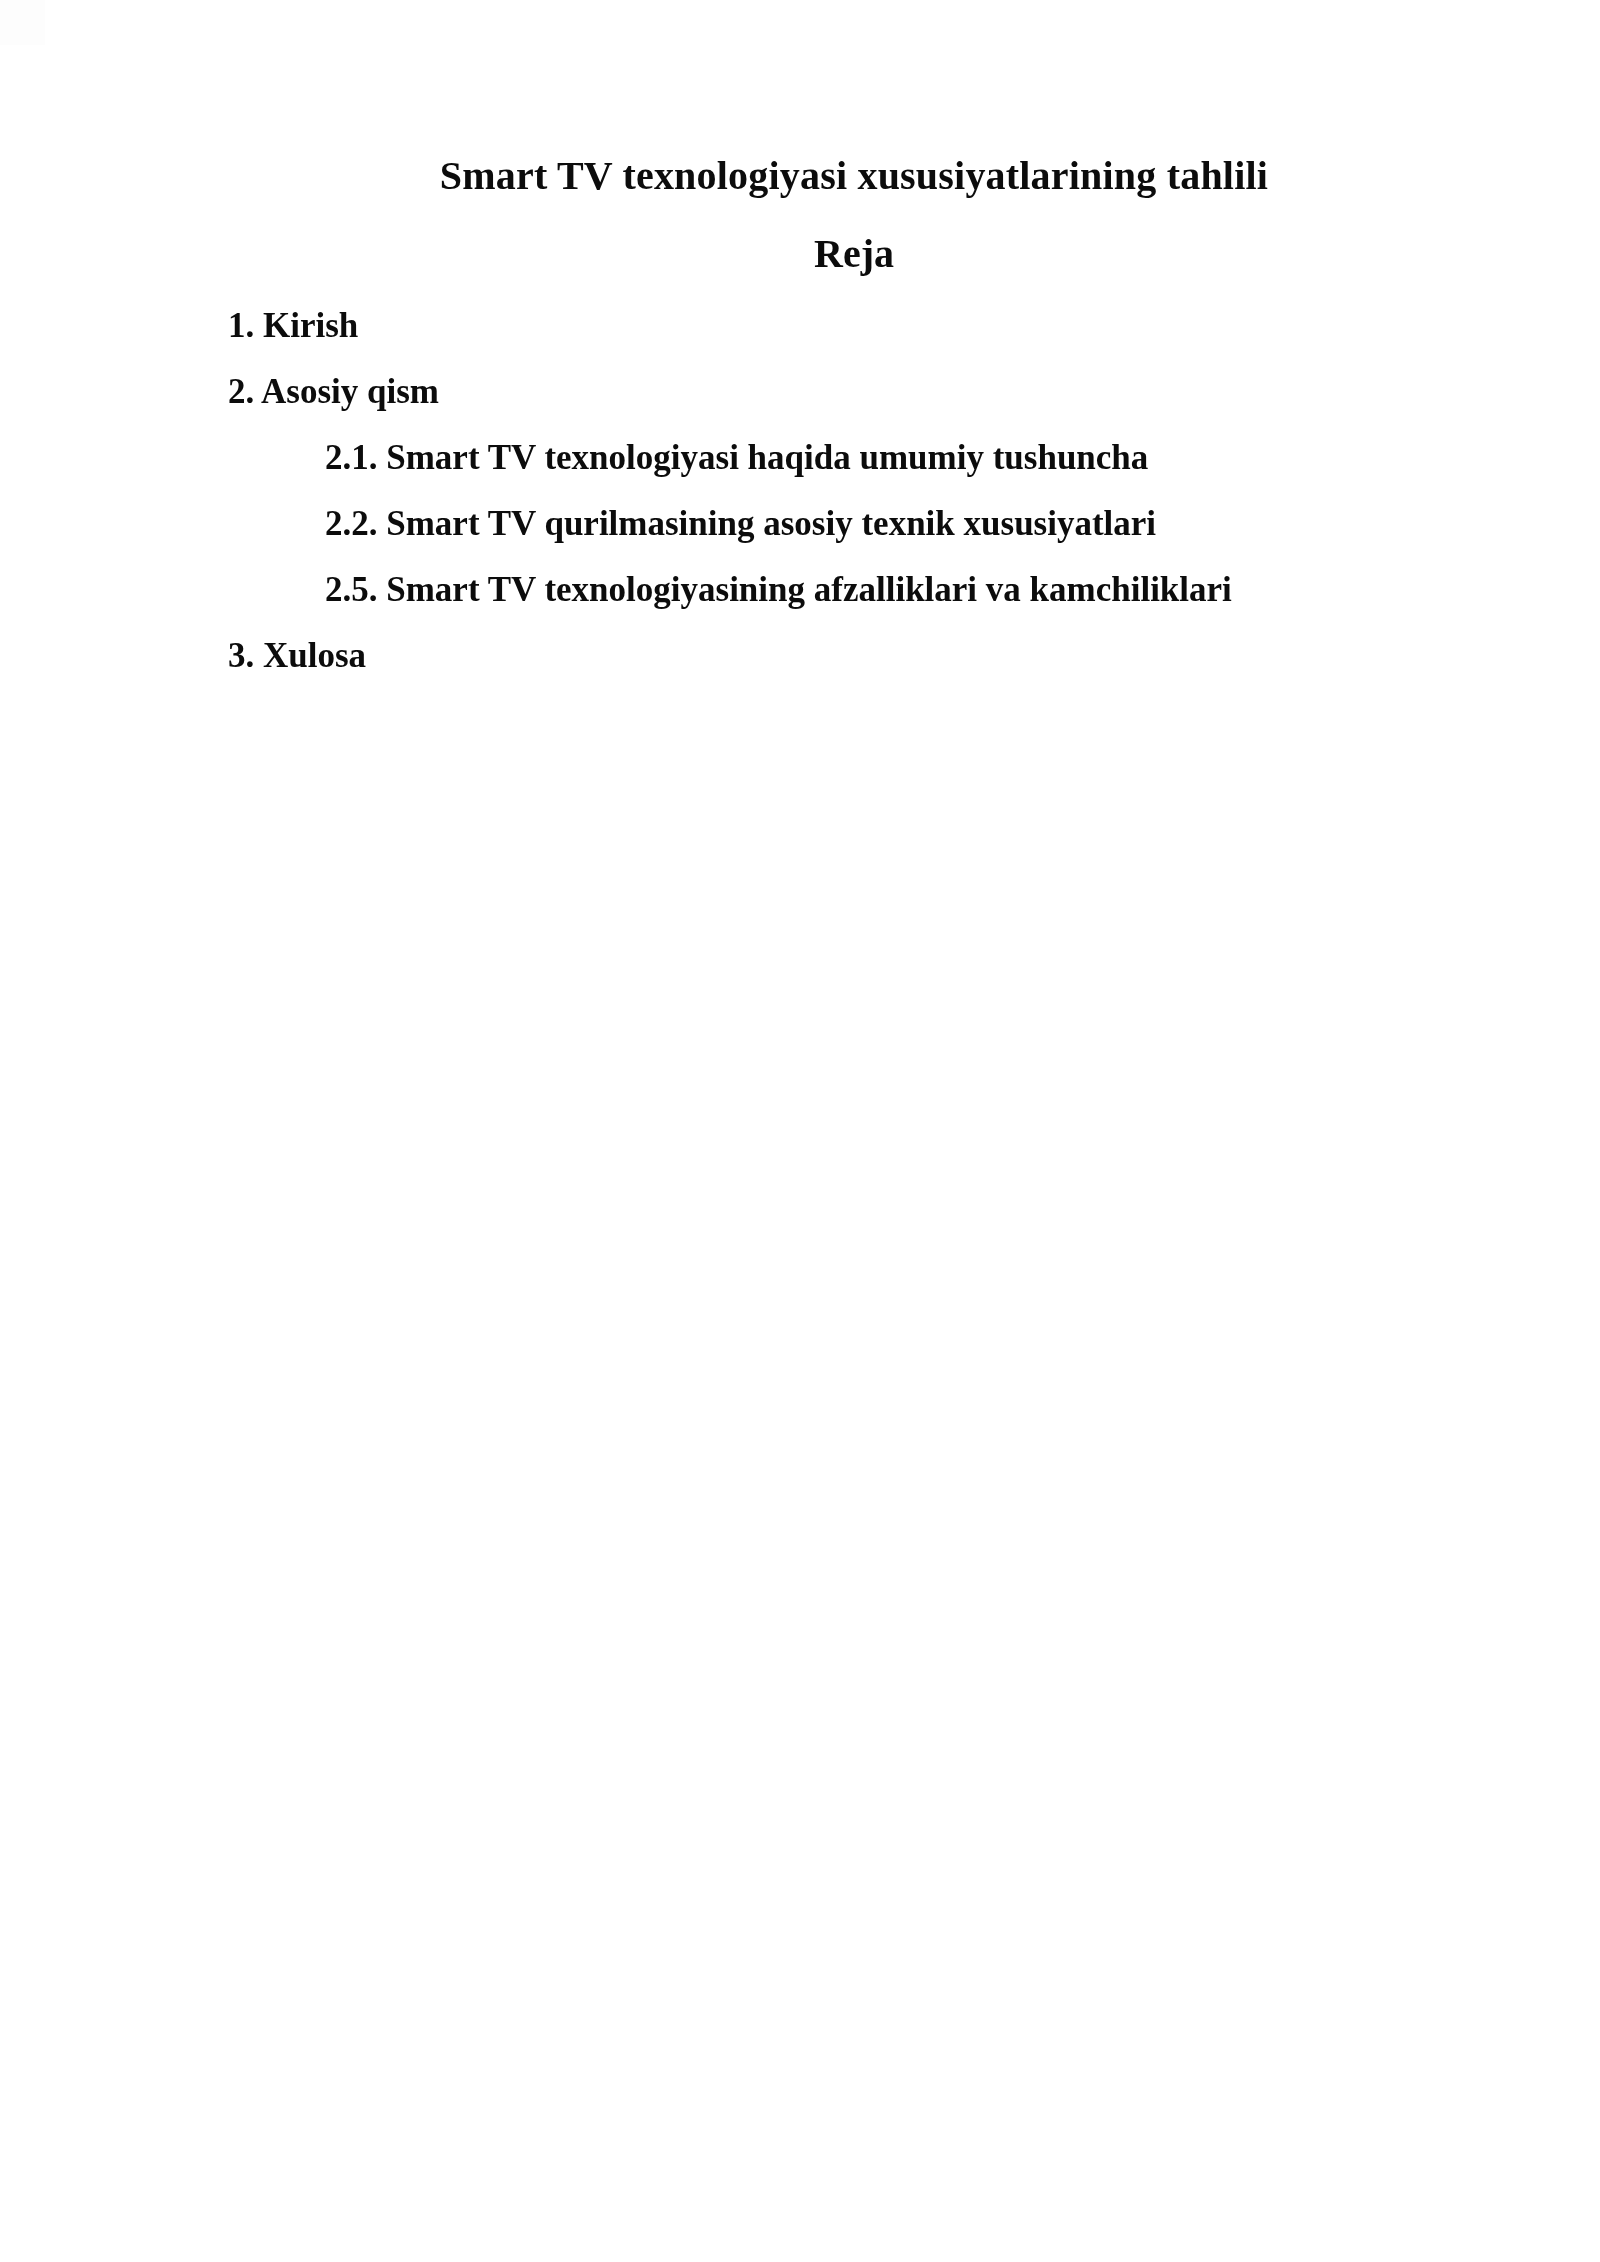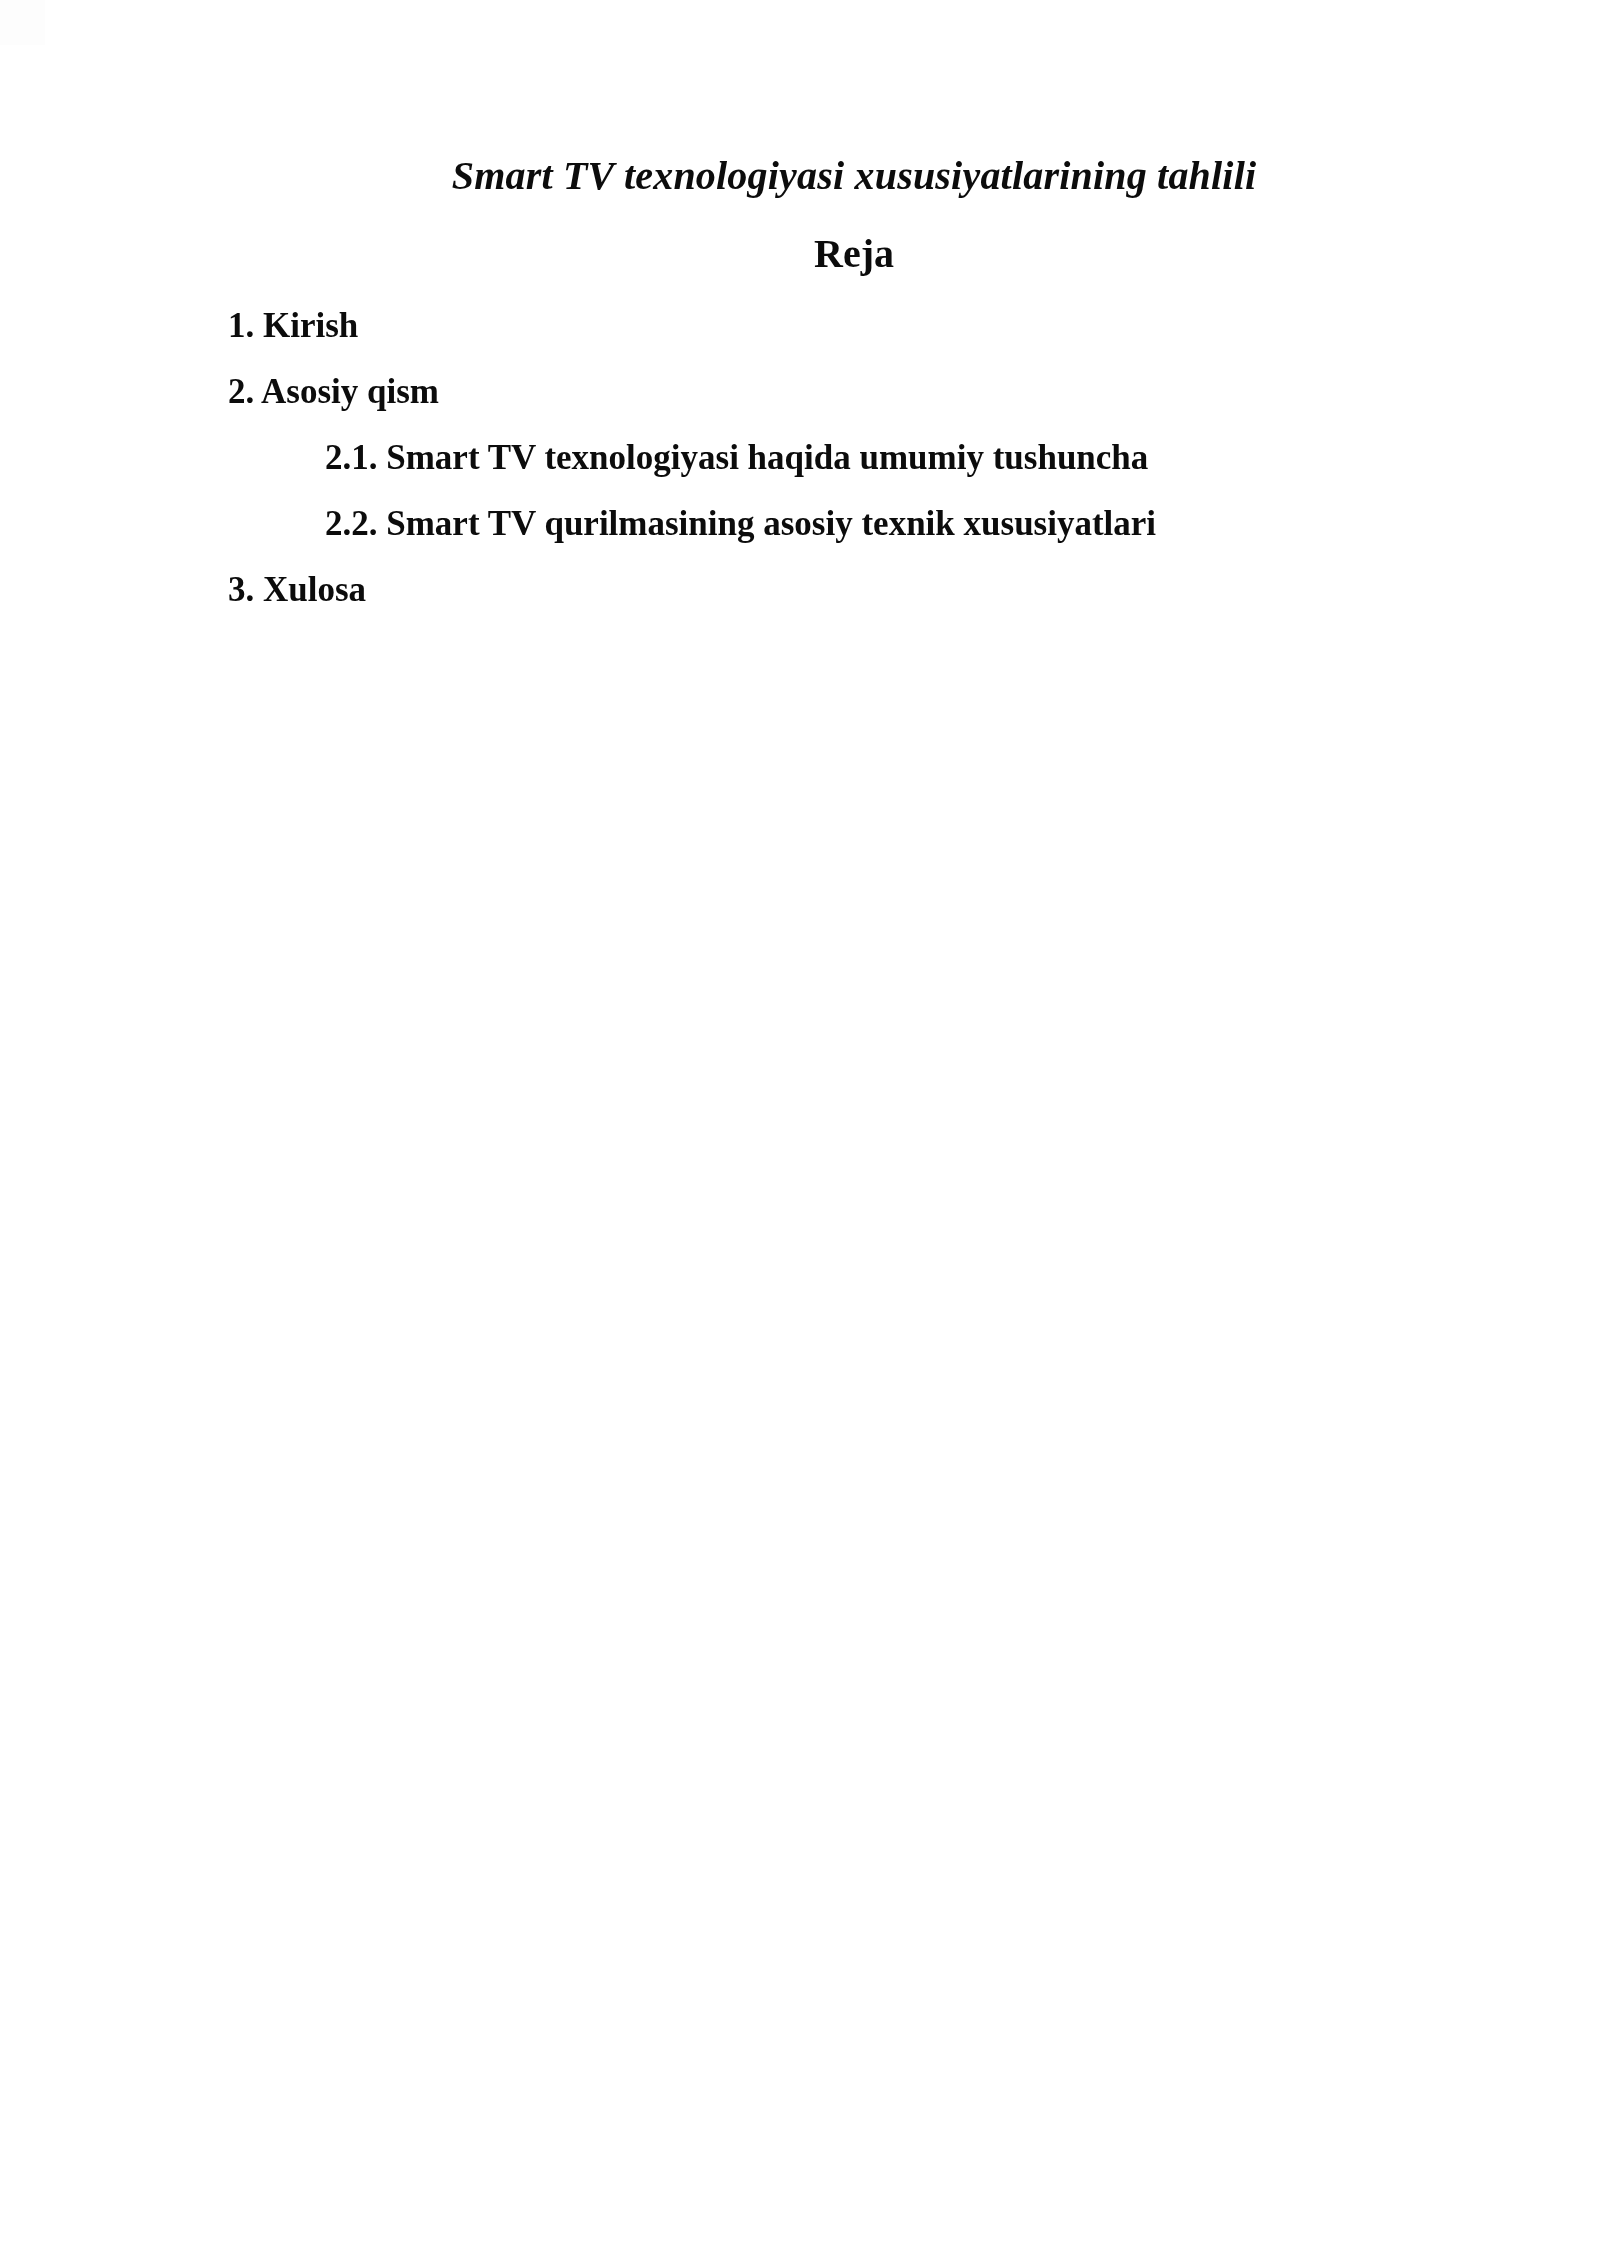--- a/index.html
+++ b/index.html
@@ -22,21 +22,20 @@
     padding-left: 228px;
     padding-right: 120px;
   }
   .doc-title {
     margin: 0;
     font-size: 40px;
     font-weight: bold;
     line-height: 78px;
     text-align: center;
     letter-spacing: 0.2px;
-    font-style: italic;
   }
   .doc-subtitle {
     margin: 0;
     font-size: 40px;
     font-weight: bold;
     line-height: 78px;
     text-align: center;
   }
   .outline {
     margin: 0;
@@ -66,16 +65,17 @@
 <div class="page">
   <div class="scan-artifact"></div>
   <div class="content">
     <h1 class="doc-title">Smart TV texnologiyasi xususiyatlarining tahlili</h1>
     <h2 class="doc-subtitle">Reja</h2>
     <div class="outline">
       <div class="outline-item level-1">1. Kirish</div>
       <div class="outline-item level-1">2. Asosiy qism</div>
       <div class="outline-item level-2">2.1. Smart TV texnologiyasi haqida umumiy tushuncha</div>
       <div class="outline-item level-2">2.2. Smart TV qurilmasining asosiy texnik xususiyatlari</div>
+      <div class="outline-item level-2">2.5. Smart TV texnologiyasining afzalliklari va kamchiliklari</div>
       <div class="outline-item level-1">3. Xulosa</div>
     </div>
   </div>
 </div>
 
 </body></html>

